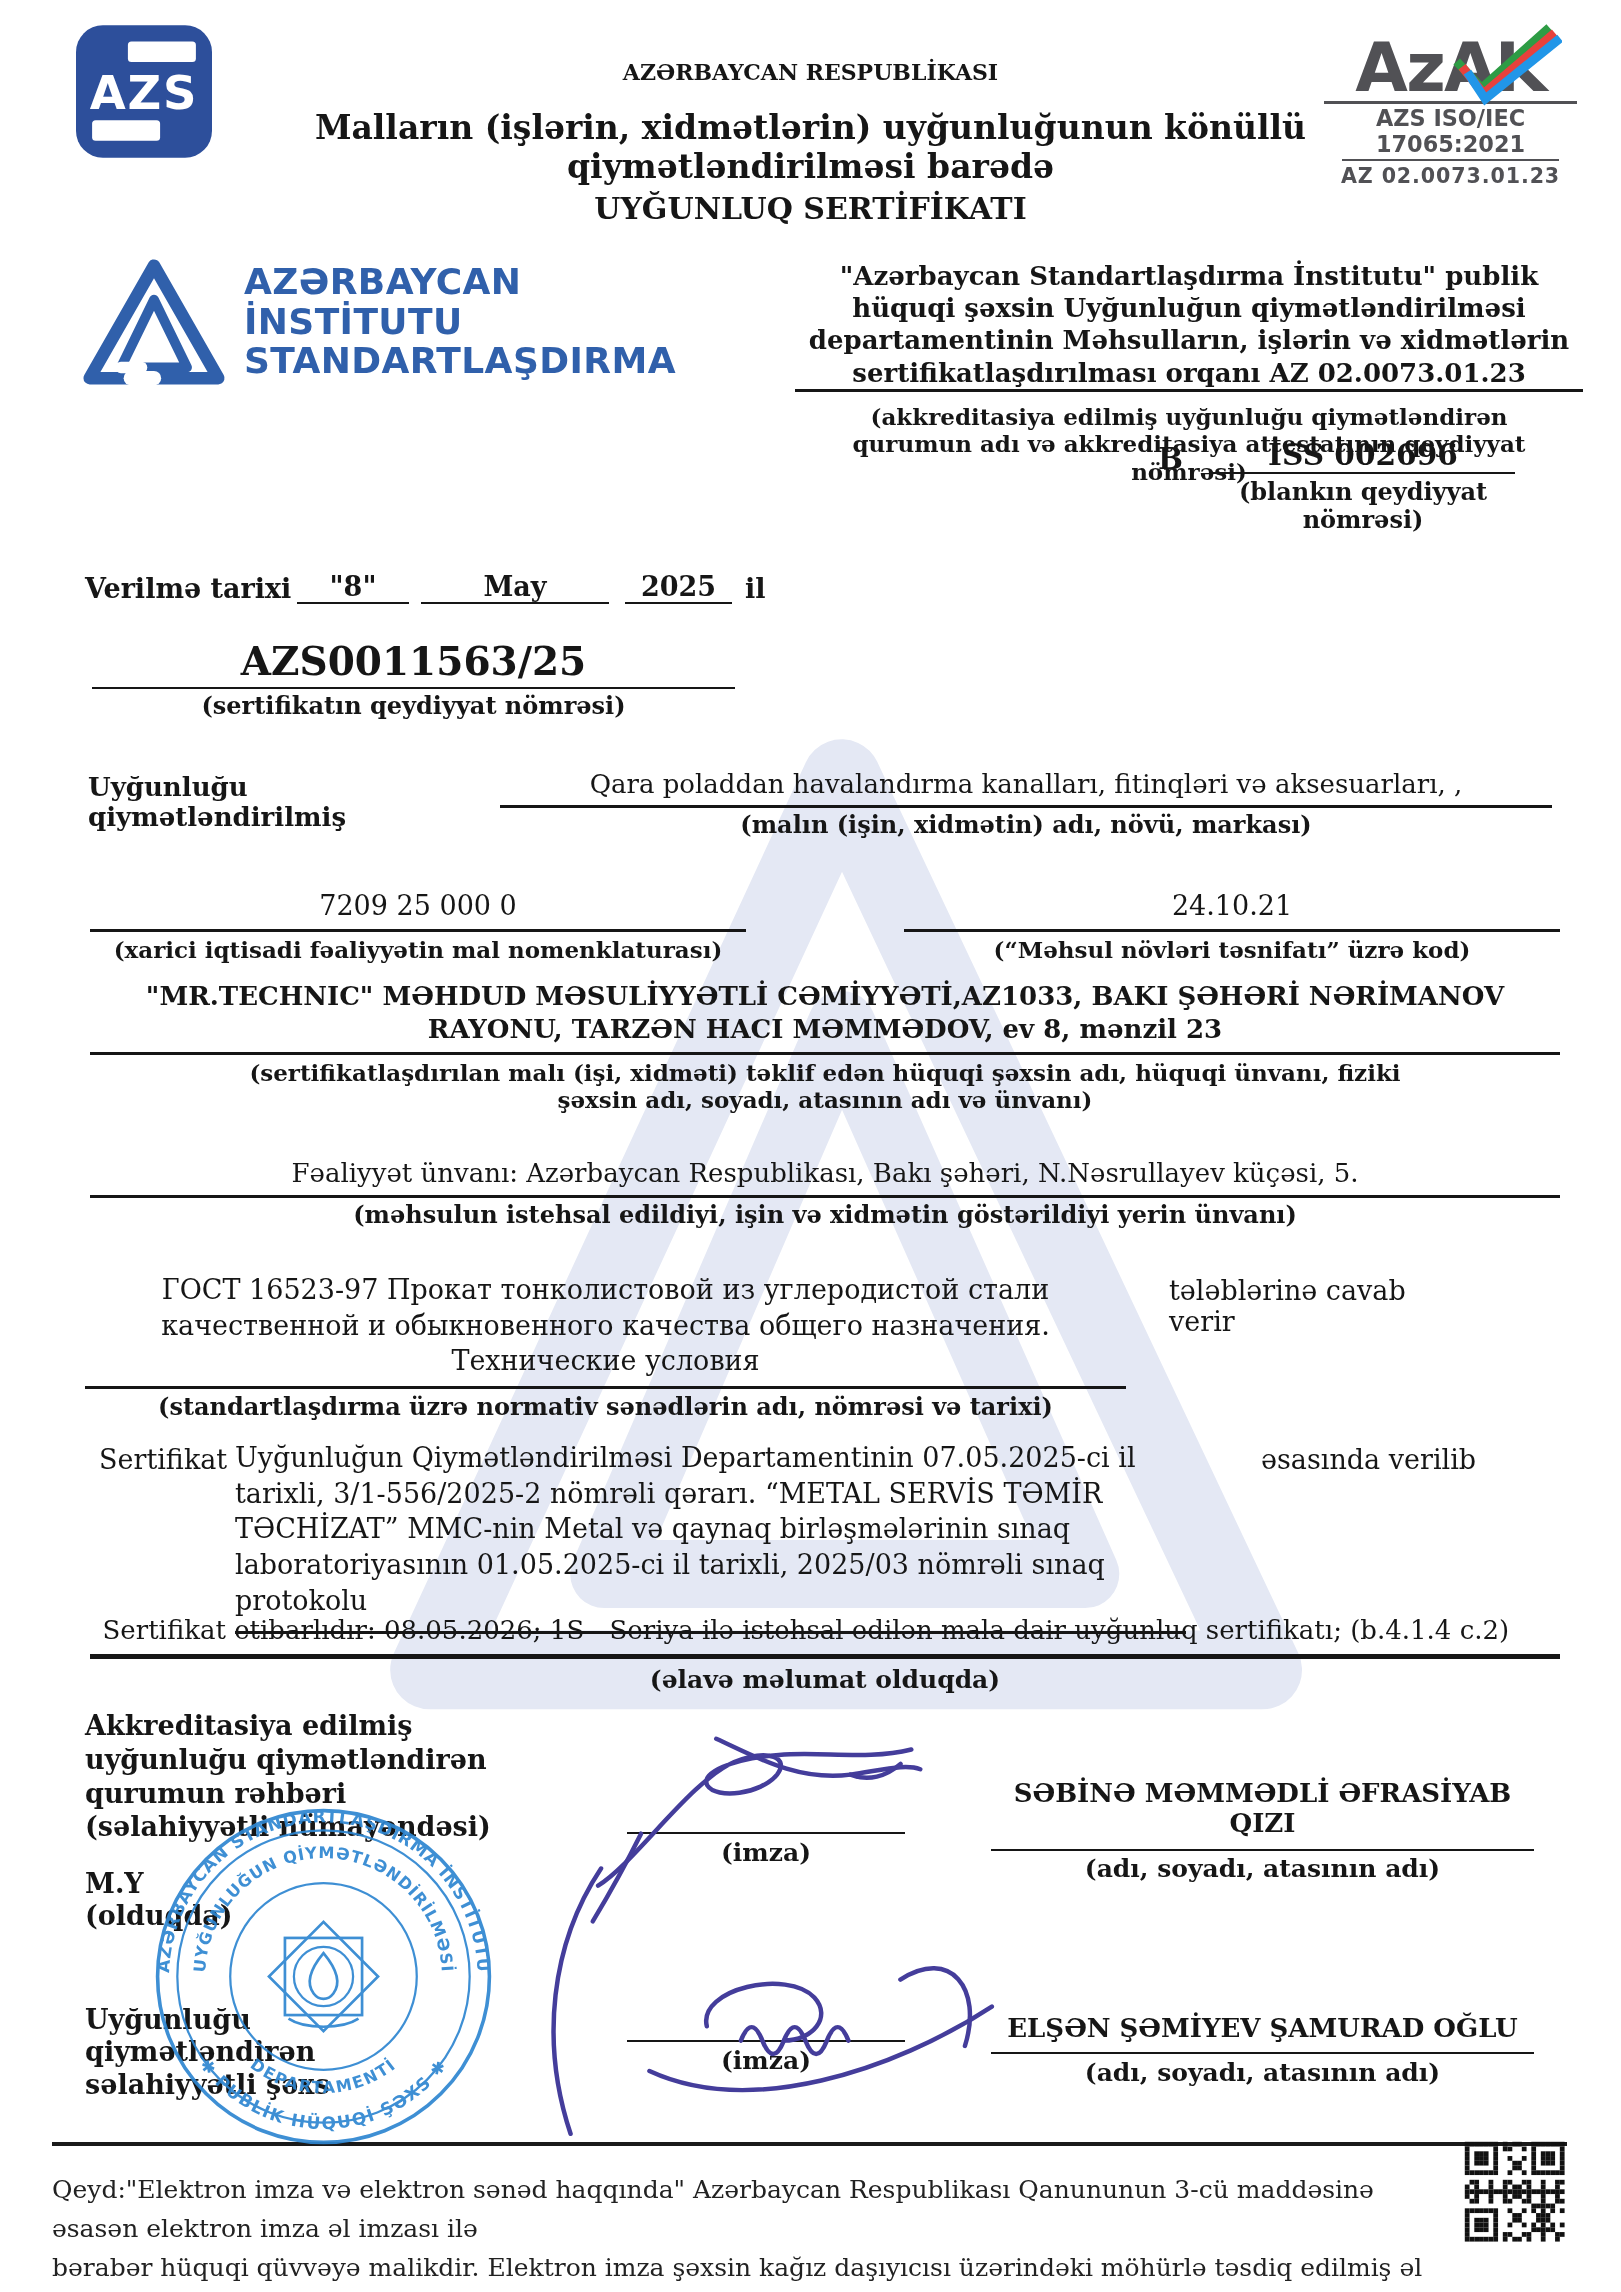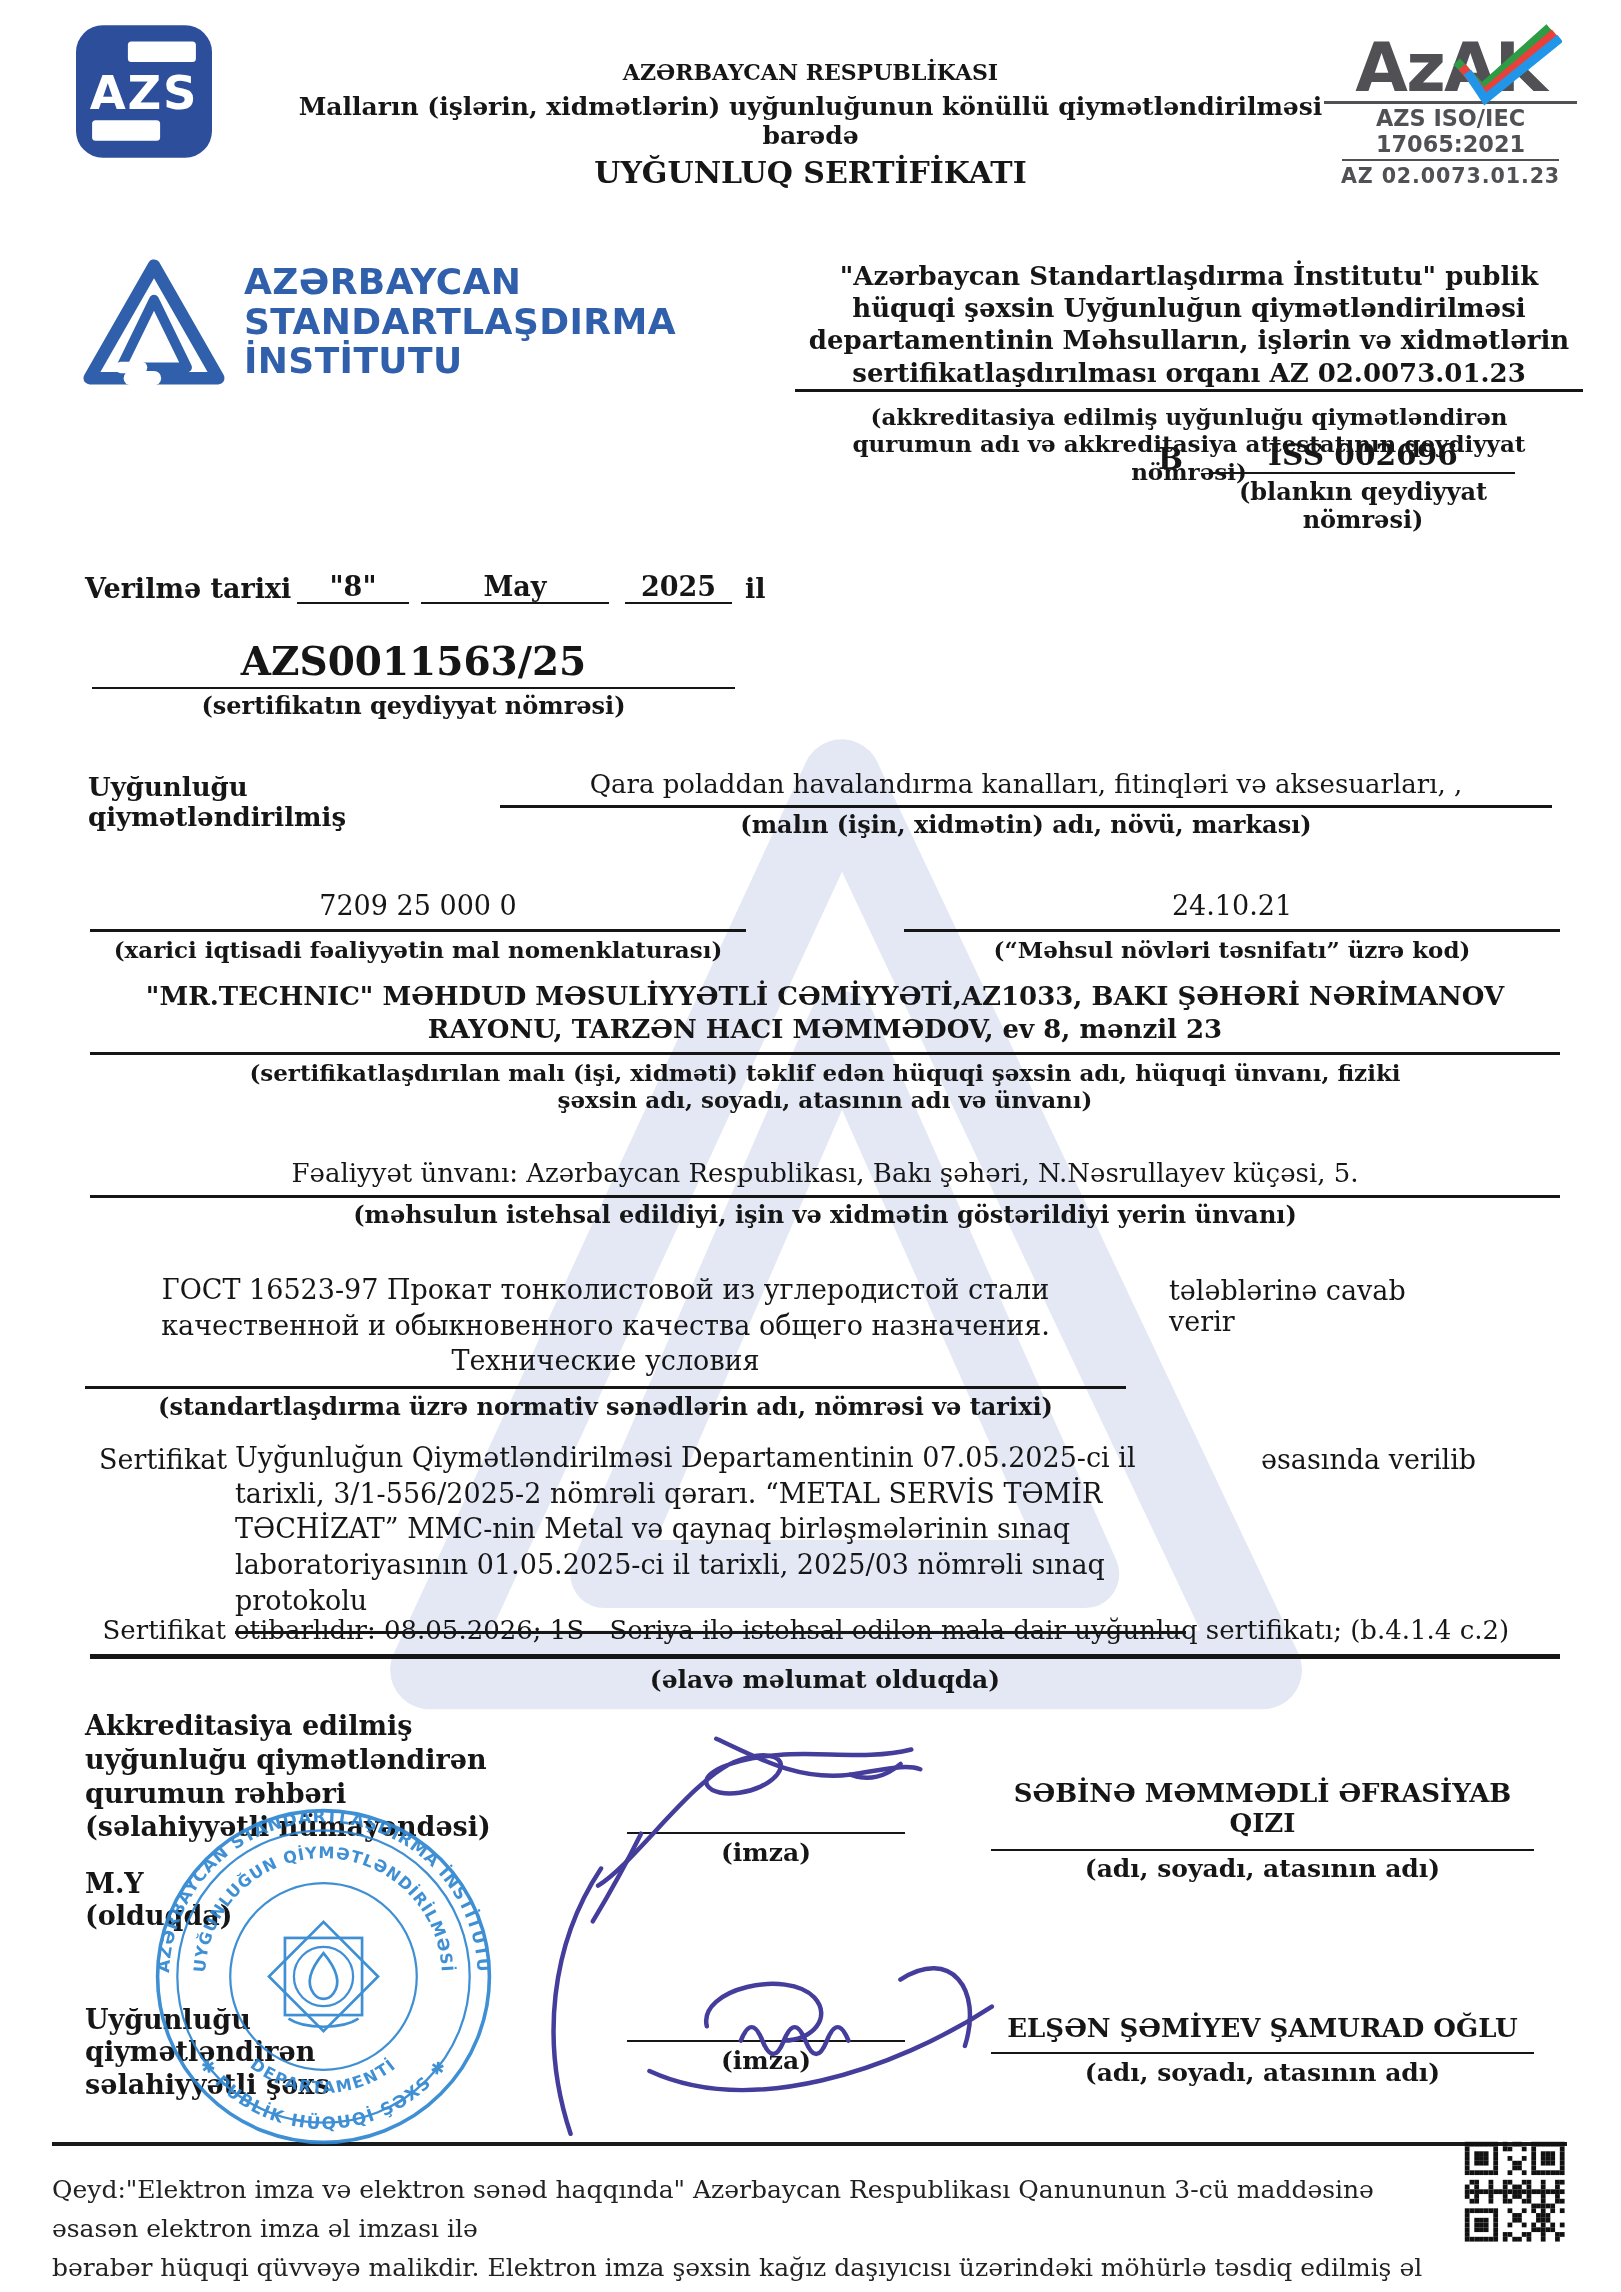--- a/index.html
+++ b/index.html
@@ -39,21 +39,21 @@
     <svg width="136" height="133" viewBox="0 0 152 148">
       <rect x="0" y="0" width="152" height="148" rx="30" fill="#2d4f9b"></rect>
       <rect x="58" y="18" width="76" height="23" rx="4" fill="#ffffff"></rect>
       <rect x="18" y="106" width="76" height="23" rx="4" fill="#ffffff"></rect>
       <text x="76" y="94" text-anchor="middle" font-family="DejaVu Sans, Liberation Sans, sans-serif" font-size="52" font-weight="bold" fill="#ffffff" letter-spacing="2">AZS</text>
     </svg>
   </div>
 
   <div class="abs ctr z1" style="left:251px;top:59px;width:1119px;">
     <div class="hdrline" style="font-size:22px;">AZƏRBAYCAN RESPUBLİKASI</div>
-    <div class="hdrline" style="font-size:25px;margin-top:7px;">Malların (işlərin, xidmətlərin) uyğunluğunun könüllü qiymətləndirilməsi barədə</div>
+    <div class="hdrline" style="font-size:33px;margin-top:23px;">Malların (işlərin, xidmətlərin) uyğunluğunun könüllü qiymətləndirilməsi barədə</div>
     <div class="hdrline" style="font-size:30px;margin-top:5.4px;">UYĞUNLUQ SERTİFİKATI</div>
   </div>
 
   <div class="abs ctr" style="left:1324px;top:36px;width:253px;">
     <div style="position:relative;display:inline-block;">
       <span class="azak-txt" style="font-size:68px;line-height:0.95;letter-spacing:-1.8px;">AzAK</span>
       <svg class="abs" style="right:-16px;top:-12.5px;" width="109" height="82" viewBox="0 0 122 92">
         <g fill="none" stroke-width="10" stroke-linecap="butt">
           <polyline points="4,42 32,72 108,4" stroke="#2e9c45"></polyline>
           <polyline points="10,48 34,78 114,10" stroke="#e8413c"></polyline>
@@ -72,22 +72,22 @@
       <g fill="none" stroke="#3060ab" stroke-linejoin="round" stroke-linecap="round">
         <polygon points="84,14 156,140 12,140" stroke-width="14"></polygon>
         <polygon points="84,52 121,128 47,128" stroke-width="11"></polygon>
         <line x1="58" y1="140" x2="84" y2="140" stroke="#ffffff" stroke-width="16"></line>
         <line x1="47" y1="128" x2="70" y2="128" stroke="#ffffff" stroke-width="13"></line>
       </g>
     </svg>
   </div>
   <div class="abs sans" style="left:244px;top:262px;width:519px;font-size:36px;font-weight:700;color:#3060ab;line-height:1.1;letter-spacing:0.4px;">
     <div>AZƏRBAYCAN</div>
+    <div>İNSTİTUTU</div>
     <div>STANDARTLAŞDIRMA</div>
-    <div>İNSTİTUTU</div>
   </div>
 
   <div class="abs ctr z1" style="left:795px;top:260px;width:788px;">
     <div class="b" style="font-size:26px;line-height:1.24;">"Azərbaycan Standartlaşdırma İnstitutu" publik hüquqi şəxsin Uyğunluğun qiymətləndirilməsi departamentinin Məhsulların, işlərin və xidmətlərin sertifikatlaşdırılması orqanı AZ 02.0073.01.23</div>
     <div class="rule"></div>
     <div class="cap" style="padding:1.8px 27px 0;margin-top:9px;">(akkreditasiya edilmiş uyğunluğu qiymətləndirən qurumun adı və akkreditasiya attestatının  qeydiyyat nömrəsi)</div>
   </div>
 
   <div class="abs b" style="left:1158px;top:441px;font-size:29.6px;">B</div>
   <div class="abs ctr z1" style="left:1211px;top:437px;width:304px;">

